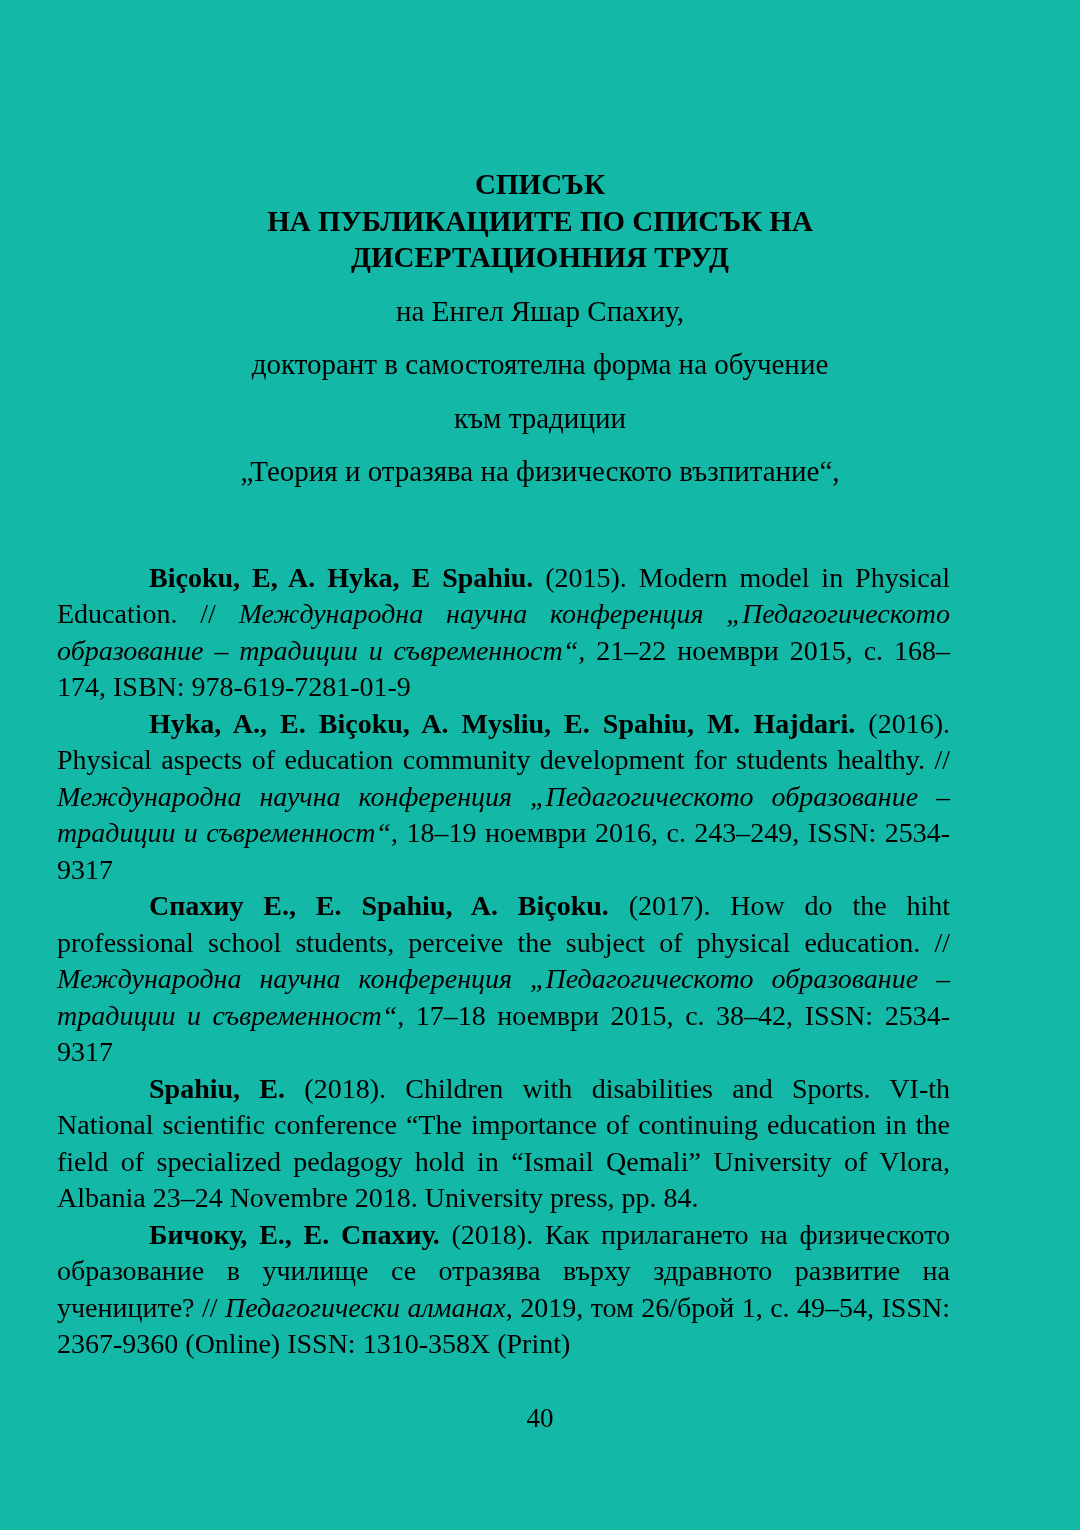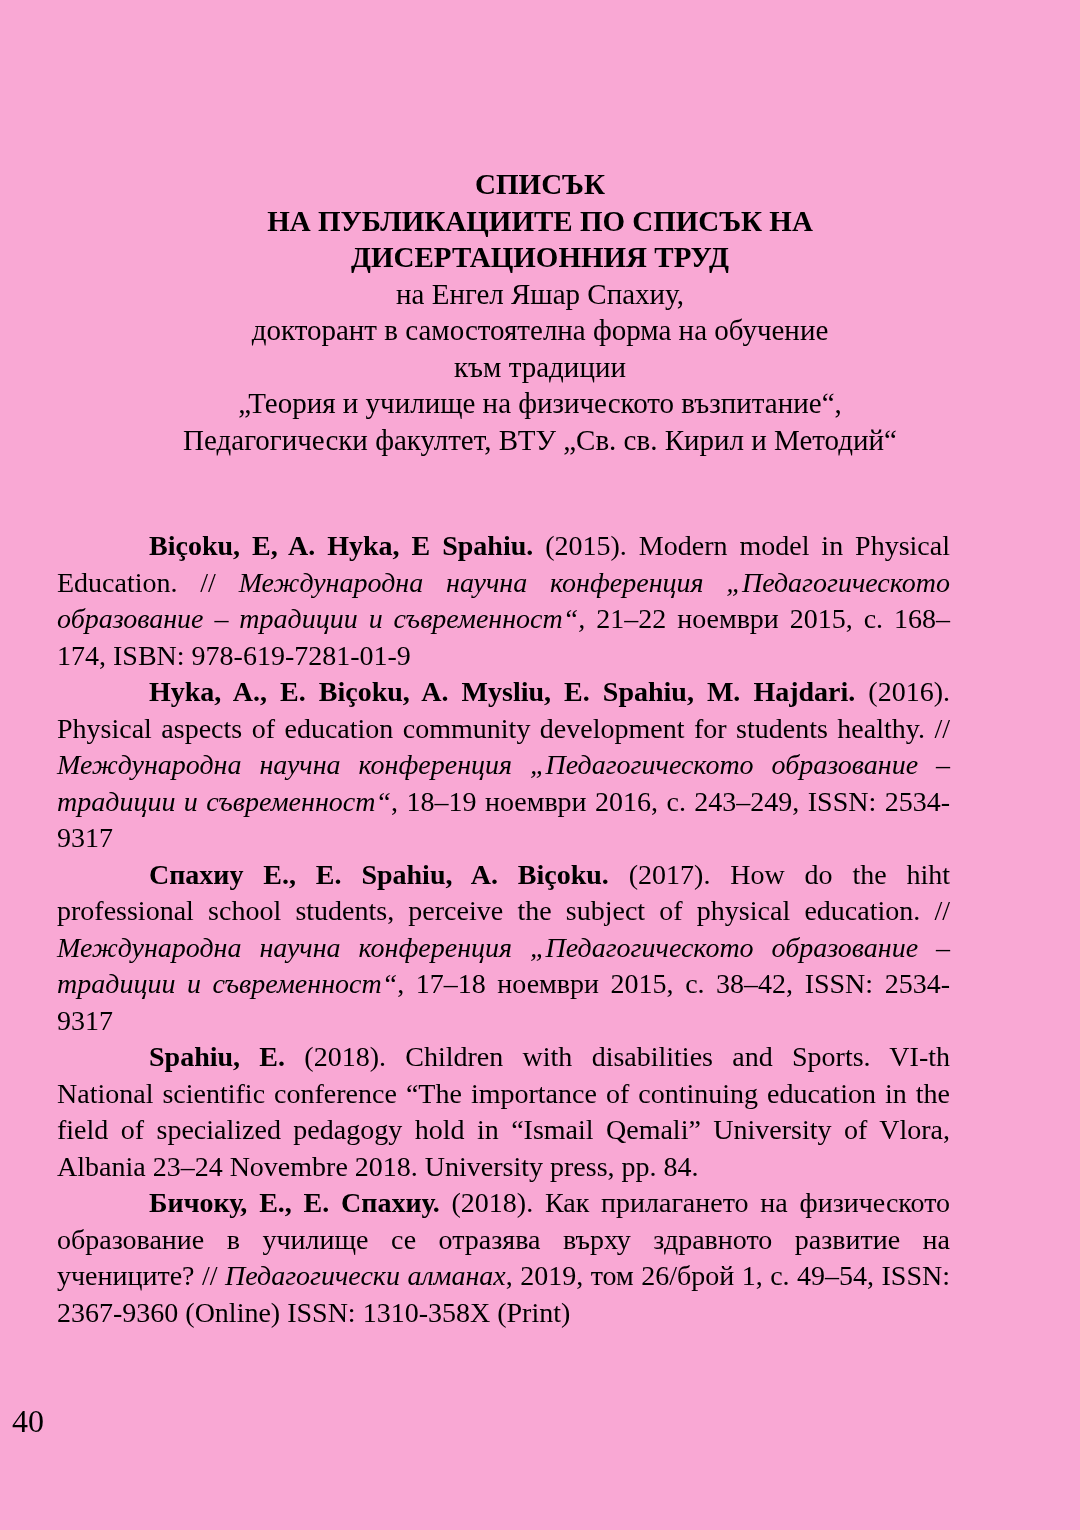--- a/index.html
+++ b/index.html
@@ -4,74 +4,75 @@
 <style>
   html, body {
     margin: 0;
     padding: 0;
     background: #ffffff;
   }
   .page {
     position: relative;
     width: 1080px;
     height: 1530px;
-    background: #f9a8d4;
+    background: #14b8a6;
     color: #000000;
     font-family: "Liberation Serif", "DejaVu Serif", serif;
     overflow: hidden;
     box-sizing: border-box;
   }
   .doc-header {
     padding-top: 166px;
     text-align: center;
     font-size: 29px;
     line-height: 36.5px;
   }
   .title-line {
     font-weight: bold;
   }
   .subtitle-line {
     font-weight: normal;
+    margin-top: 17px;
   }
   .content {
     margin: 70px 130px 0 57px;
     font-size: 28px;
     line-height: 36.5px;
     text-align: justify;
     hyphens: auto;
     -webkit-hyphens: auto;
   }
   .content p {
     margin: 0;
     text-indent: 92px;
   }
   .content .seg-bold { font-weight: bold; }
   .content .seg-italic { font-style: italic; }
   .page-number {
     position: absolute;
     top: 1403px;
-    left: 12px;
+    left: 0;
     right: 0;
-    font-size: 32px;
+    text-align: center;
+    font-size: 27px;
   }
 </style>
 </head>
 <body>
 
 <div class="page">
 
   <div class="doc-header">
     <div class="title-line">СПИСЪК</div>
     <div class="title-line">НА ПУБЛИКАЦИИТЕ ПО СПИСЪК НА</div>
     <div class="title-line">ДИСЕРТАЦИОННИЯ ТРУД</div>
     <div class="subtitle-line">на Енгел Яшар Спахиу,</div>
     <div class="subtitle-line">докторант в самостоятелна форма на обучение</div>
     <div class="subtitle-line">към традиции</div>
-    <div class="subtitle-line">„Теория и училище на физическото възпитание“,</div>
-    <div class="subtitle-line">Педагогически факултет, ВТУ „Св. св. Кирил и Методий“</div>
+    <div class="subtitle-line">„Теория и отразява на физическото възпитание“,</div>
   </div>
 
   <div class="content">
     <p><span class="seg-bold">Biçoku, E, A. Hyka, E Spahiu.</span><span> (2015). Modern model in Physical Education. // </span><span class="seg-italic">Международна научна конференция „Педагогическото образование – традиции и съвременност“,</span><span> 21–22 ноември 2015, с. 168–174, ISBN: 978-619-7281-01-9</span></p>
     <p><span class="seg-bold">Hyka, A., E. Biçoku, A. Mysliu, E. Spahiu, M. Hajdari.</span><span> (2016). Physical aspects of education community development for students healthy. // </span><span class="seg-italic">Международна научна конференция „Педагогическото образование – традиции и съвременност“</span><span>, 18–19 ноември 2016, с. 243–249, ISSN: 2534-9317</span></p>
     <p><span class="seg-bold">Спахиу E., E. Spahiu, A. Biçoku.</span><span> (2017). How do the hiht professional school students, perceive the subject of physical education. // </span><span class="seg-italic">Международна научна конференция „Педагогическото образование – традиции и съвременност“</span><span>, 17–18 ноември 2015, с. 38–42, ISSN: 2534-9317</span></p>
     <p><span class="seg-bold">Spahiu, E.</span><span> (2018). Children with disabilities and Sports. VI-th National scientific conference “The importance of continuing education in the field of specialized pedagogy hold in “Ismail Qemali” University of Vlora, Albania 23–24 Novembre 2018. University press, pp. 84.</span></p>
     <p><span class="seg-bold">Бичоку, Е., Е. Спахиу.</span><span> (2018). Как прилагането на физическото образование в училище се отразява върху здравното развитие на учениците? // </span><span class="seg-italic">Педагогически алманах</span><span>, 2019, том 26/брой 1, с. 49–54, ISSN: 2367-9360 (Online) ISSN: 1310-358X (Print)</span></p>
   </div>
 

